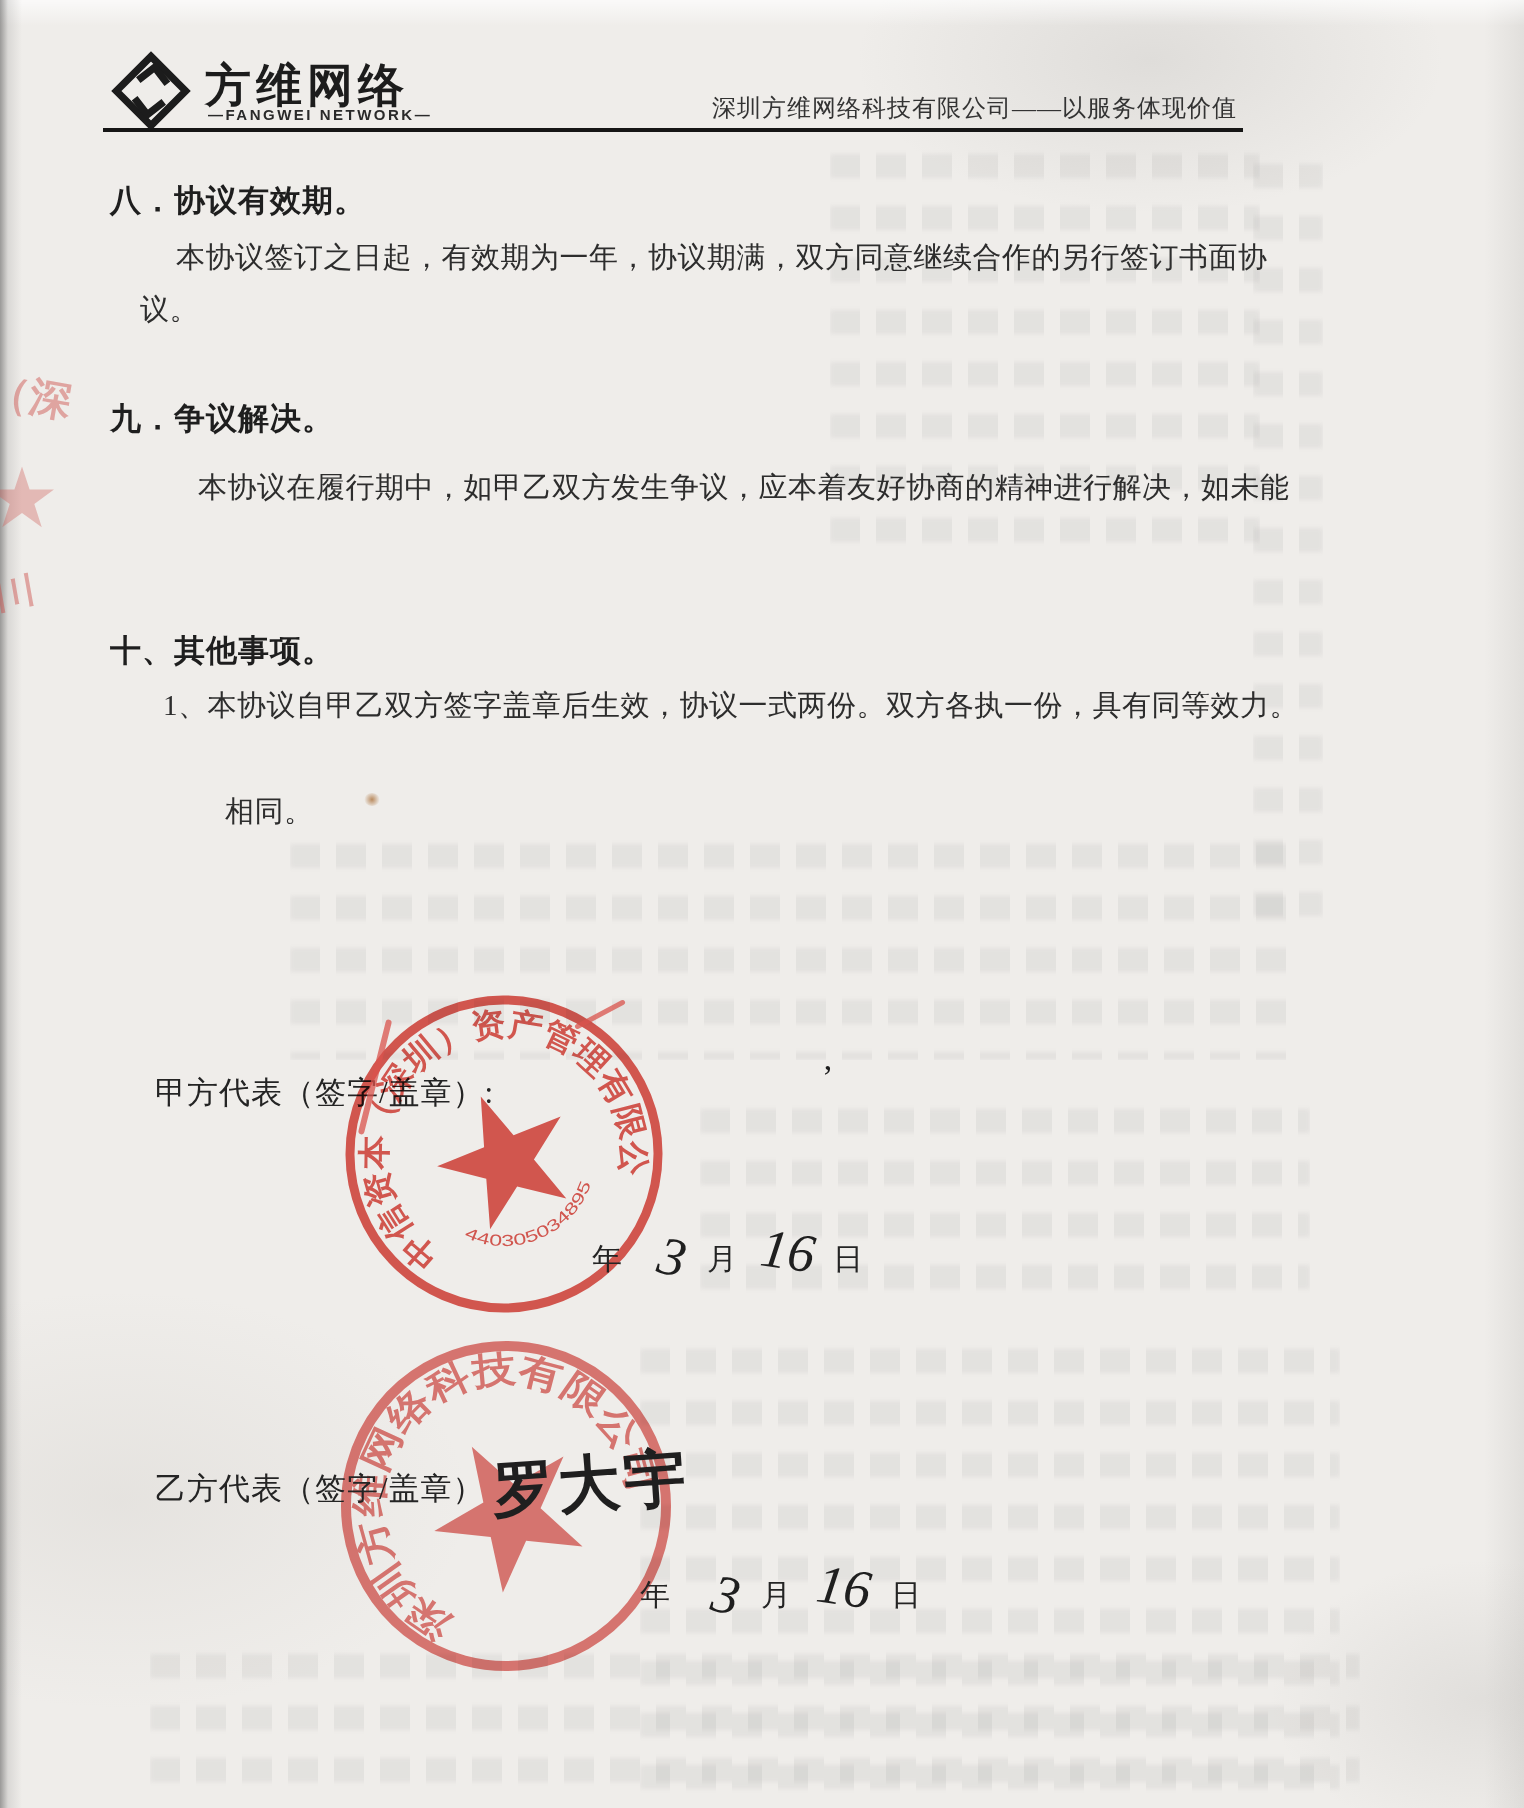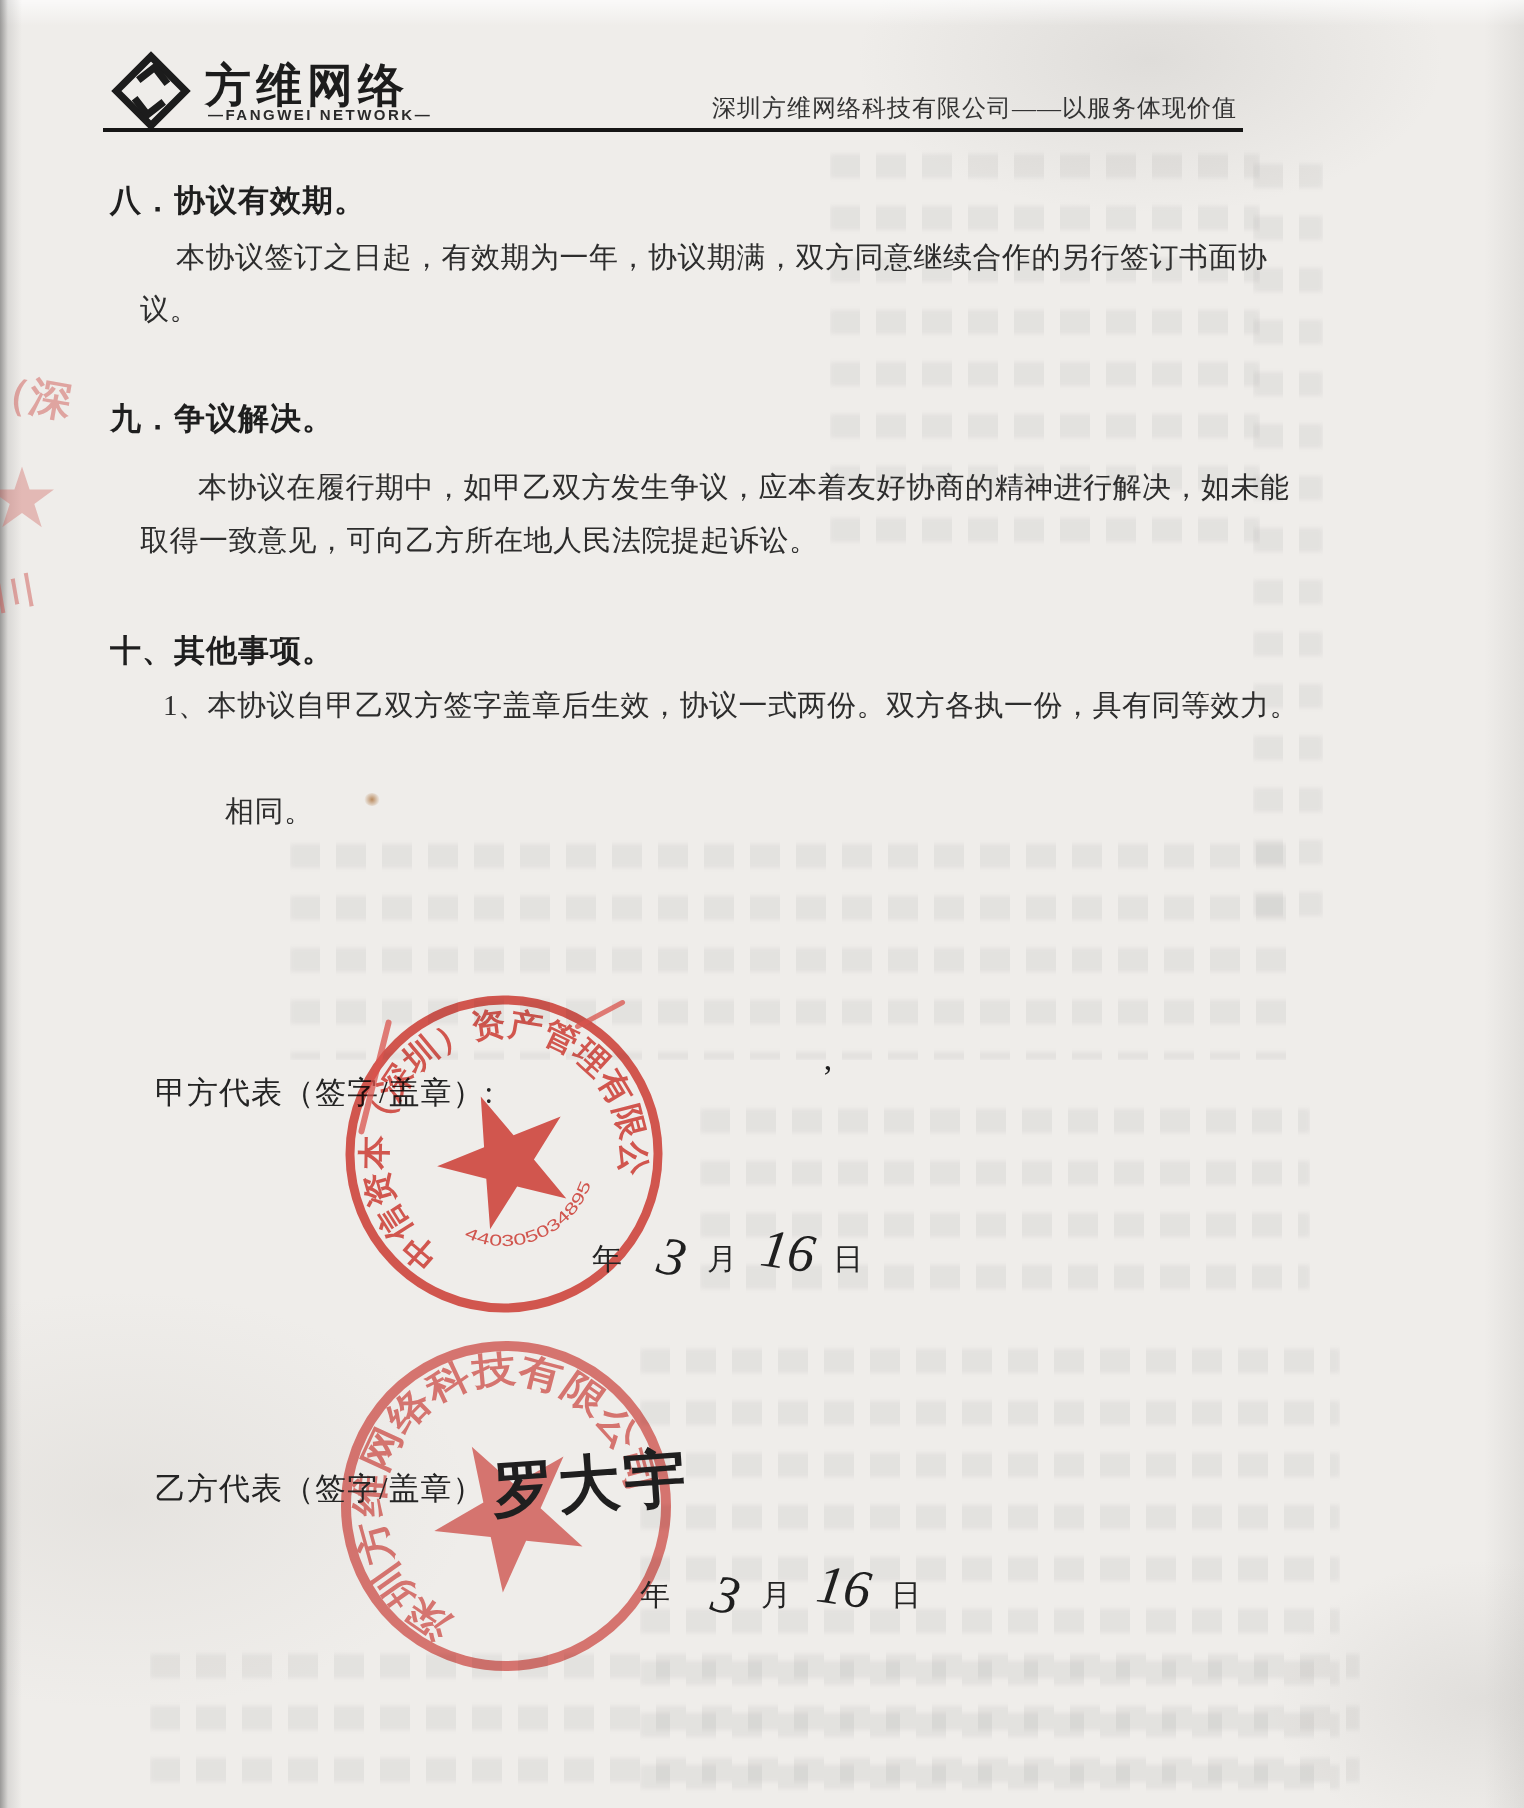--- a/index.html
+++ b/index.html
@@ -72,21 +72,20 @@
   <div class="logo-en">—FANGWEI NETWORK—</div>
   <div class="tagline">深圳方维网络科技有限公司——以服务体现价值</div>
   <div class="rule"></div>
 
   <div class="h" style="left:110px;top:180px;font-family:Liberation Serif, serif;">八．协议有效期。</div>
   <div class="line" style="left:176px;top:238px;">本协议签订之日起，有效期为一年，协议期满，双方同意继续合作的另行签订书面协</div>
   <div class="line" style="left:140px;top:290px;">议。</div>
 
   <div class="h" style="left:110px;top:398px;">九．争议解决。</div>
   <div class="line" style="left:190px;top:468px;margin-left:8px;">本协议在履行期中，如甲乙双方发生争议，应本着友好协商的精神进行解决，如未能</div>
-  <div class="line" style="left:140px;top:521px;">取得一致意见，可向乙方所在地人民法院提起诉讼。</div>
 
   <div class="h" style="left:110px;top:630px;text-align:right;">十、其他事项。</div>
   <div class="line" style="left:163px;top:686px;">1、本协议自甲乙双方签字盖章后生效，协议一式两份。双方各执一份，具有同等效力。</div>
   <div class="line" style="left:225px;top:792px;">相同。</div>
 
   <div class="spot" style="left:364px;top:793px;"></div>
 
   <div class="label" style="left:155px;top:1072px;">甲方代表（签字/盖章）:</div>
 
   <svg class="stamp" style="left:333px;top:983px;width:342px;height:342px;opacity:.93;" viewBox="-171 -171 342 342">

